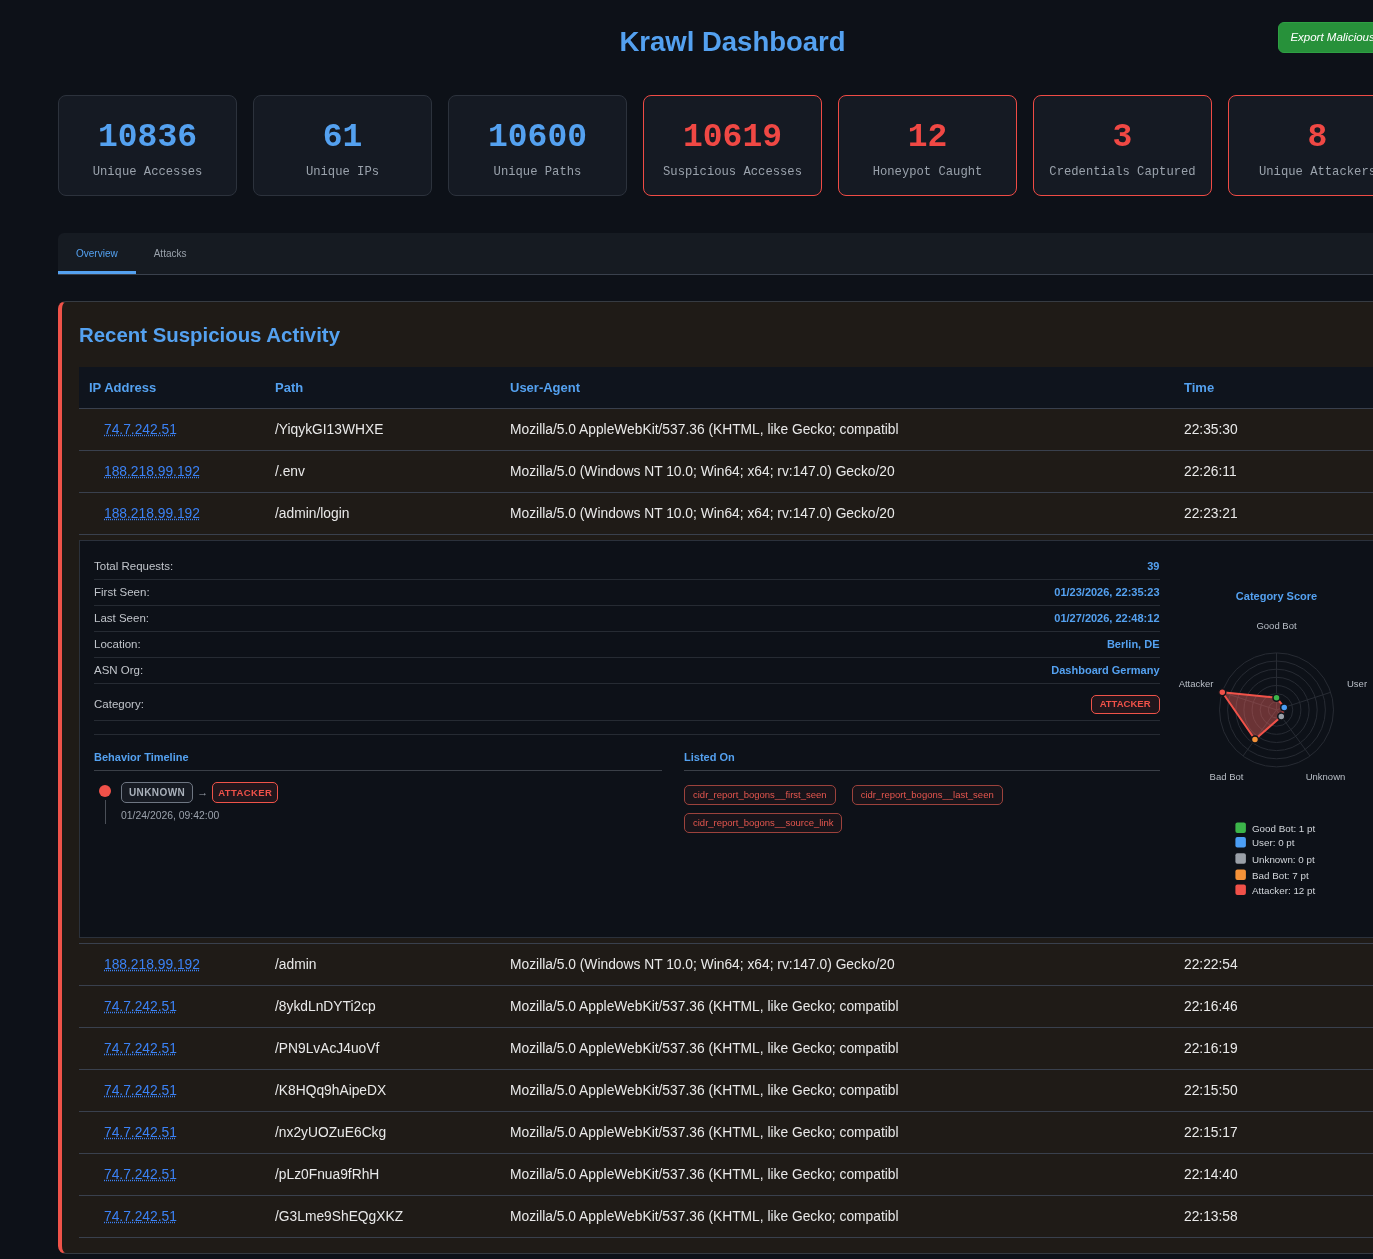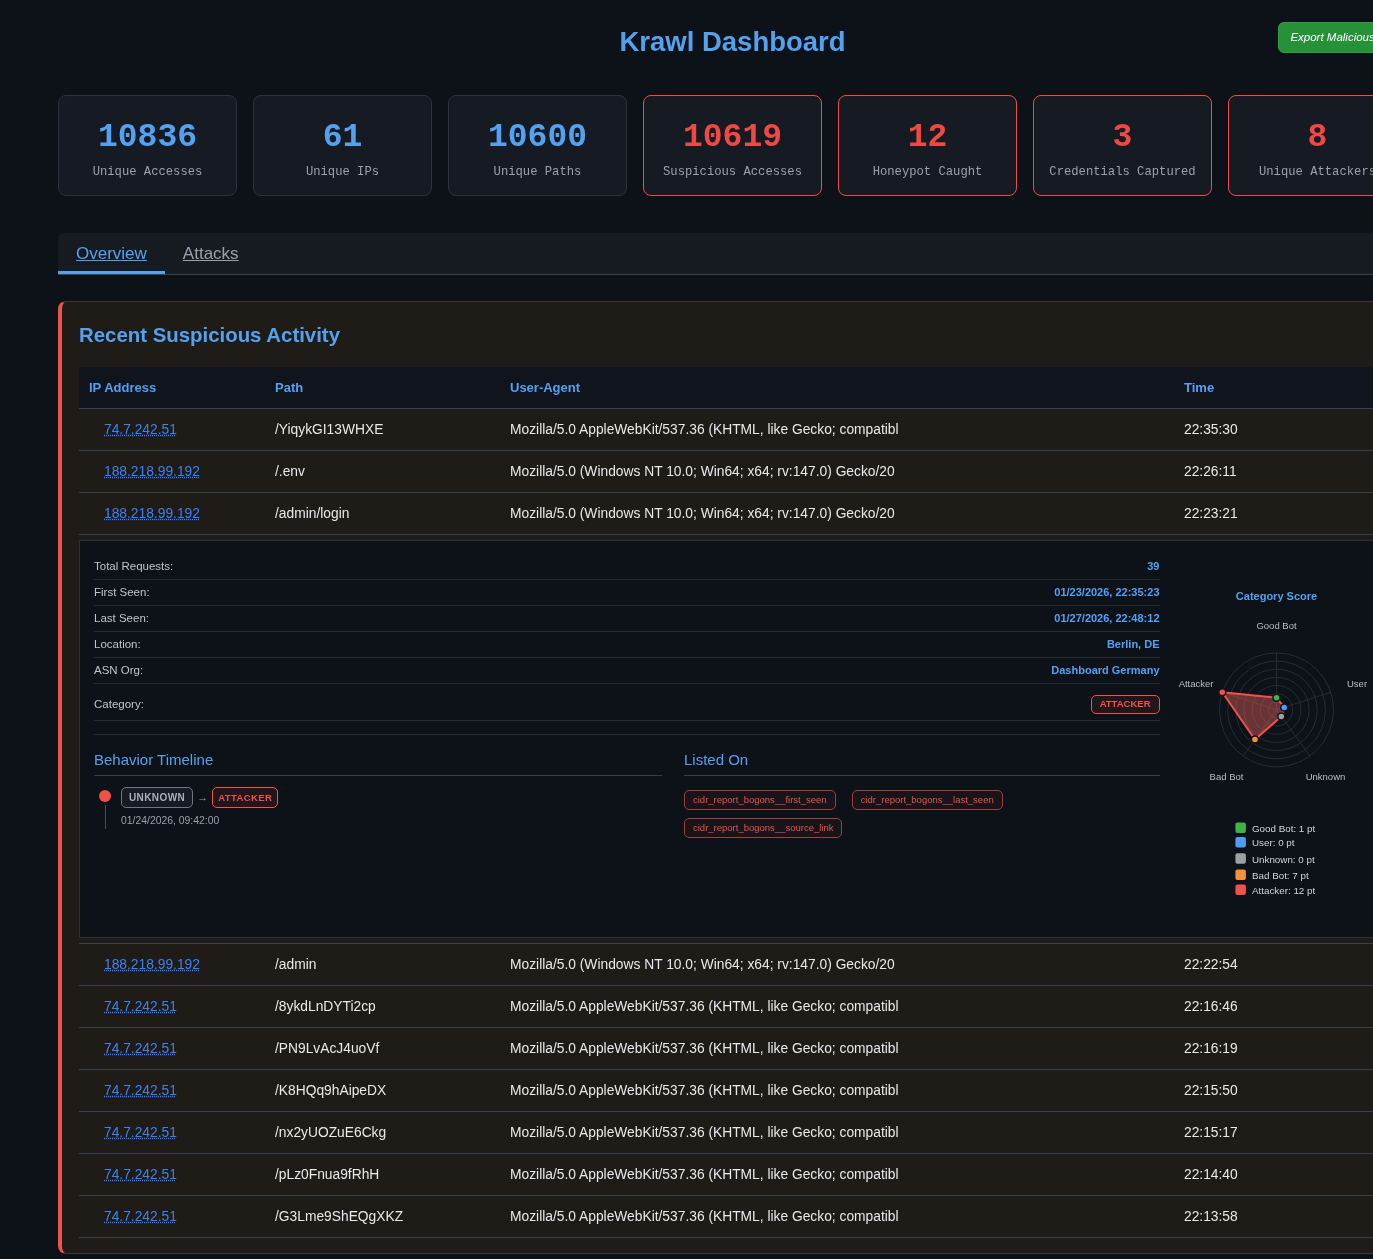--- a/index.html
+++ b/index.html
@@ -7,42 +7,42 @@
 .wrap{width:1349px;margin:0 0 0 58px;position:relative;}
 h1.title{margin:0;padding-top:26px;text-align:center;font-size:27.5px;line-height:32px;color:#54a1f0;font-weight:bold;}
 .export{position:absolute;top:22px;right:0;width:129px;height:31px;background:#27913a;color:#fff;font-size:11.5px;border:1px solid #2ea043;border-radius:6px;text-align:center;line-height:29px;box-sizing:border-box;font-style:italic;}
 .cards{display:flex;gap:16px;margin-top:37px;font-family:Liberation Mono, monospace;}
 .card{flex:1;background:#151a23;border:1px solid #2c323c;border-radius:8px;height:101px;text-align:center;box-sizing:border-box;padding-top:26.5px;}
 .card .num{font-size:33px;font-weight:bold;color:#54a1f0;line-height:30px;}
 .card .lbl{font-size:12.2px;color:#9aa2ac;margin-top:12px;}
 .card.red{border-color:#ef4b45;}
 .card.red .num{color:#f04844;}
 .tabs{margin-top:37px;background:#161b22;border-radius:6px 6px 0 0;border-bottom:1px solid #3a414d;height:42px;display:flex;box-sizing:border-box;}
-.tab{padding:5px 18px 12px;line-height:32.5px;font-size:17px;text-decoration:underline;}
+.tab{padding:5px 18px 12px;line-height:32.5px;font-size:10px;}
 .tab.active{color:#54a1f0;border-bottom:3.5px solid #54a1f0;}
 .tab.inactive{color:#99a1ab;}
 .panel{margin-top:26px;background:#1f1b17;border:1px solid #363b42;border-left:4px solid #ef5349;border-radius:8px;padding:21.5px 18px 15px 17px;box-sizing:border-box;}
 .panel h2{margin:0 0 20px 0;font-size:20.4px;color:#54a1f0;}
 table{width:100%;border-collapse:collapse;table-layout:fixed;font-size:13.8px;color:#e9e9e9;}
 thead th{background:#0f141d;color:#54a1f0;text-align:left;font-size:13px;padding:13px 10px;font-weight:bold;border-bottom:1px solid #39404d;}
 tbody td{padding:13px 10px;border-bottom:1px solid #39404d;overflow:hidden;white-space:nowrap;}
 a.ip{color:#3b82f6;text-decoration:underline;text-decoration-style:dotted;margin-left:15px;}
 td.detail-cell{padding:5.5px 0 5px 0;}
 .detail-box{border:1px solid #2b313b;border-radius:0;background:#0d1118;display:flex;white-space:normal;}
 .detail-left{flex:1;padding:13px 0 0 14px;}
 .kv{display:flex;justify-content:space-between;align-items:center;padding:5px 0;border-bottom:1px solid #262b33;font-size:11.5px;line-height:15px;}
 .kv .k{color:#c0c4ca;}
 .kv .v{color:#54a1f0;font-weight:bold;font-size:11px;}
 .kv.cat{padding:10.5px 0 6px;}
 .badge{display:inline-block;border:1px solid #ef5349;color:#f05149;font-size:9.5px;line-height:10px;font-weight:bold;padding:3.5px 8px;border-radius:5px;background:rgba(239,83,73,0.09);}
 hr.sep{border:none;border-top:1px solid #262b33;margin:13px 0 0 0;}
 .sub-flex{display:flex;gap:22px;margin-top:16px;}
 .sub-left{width:568px;}
 .sub-right{flex:1;}
-.sub-h{font-size:15px;font-weight:normal;color:#54a1f0;padding-bottom:7px;border-bottom:1px solid #3a3f47;}
+.sub-h{font-size:11px;font-weight:bold;color:#54a1f0;padding-bottom:7px;border-bottom:1px solid #3a3f47;}
 .timeline-item{position:relative;padding-left:27px;margin-top:11px;min-height:48px;}
 .timeline-item::before{content:"";position:absolute;left:5px;top:3px;width:12px;height:12px;border-radius:50%;background:#f05149;}
 .timeline-item::after{content:"";position:absolute;left:10.5px;top:18px;width:1.5px;height:24px;background:#4a4f57;}
 .tl-badges{display:flex;align-items:center;gap:4px;}
 .tl-badge{display:inline-block;border:1px solid #6e7682;color:#aab1bb;font-size:10px;font-weight:bold;padding:4px 7px;border-radius:5px;letter-spacing:0.4px;background:rgba(160,168,180,0.07);}
 .tl-badge.red{border-color:#ef5349;color:#f05149;font-size:9.5px;padding:4px 5px;background:rgba(239,83,73,0.09);}
 .tl-arrow{color:#9aa1ab;font-size:11px;}
 .tl-date{font-size:10.4px;color:#9aa1ab;margin-top:7px;}
 .listed{display:flex;flex-wrap:wrap;gap:8px 16px;margin-top:14px;}
 .listed span{display:inline-block;border:1px solid #9c423c;color:#e5564e;font-size:9.5px;padding:3.5px 8px;border-radius:5px;background:rgba(239,83,73,0.05);}

